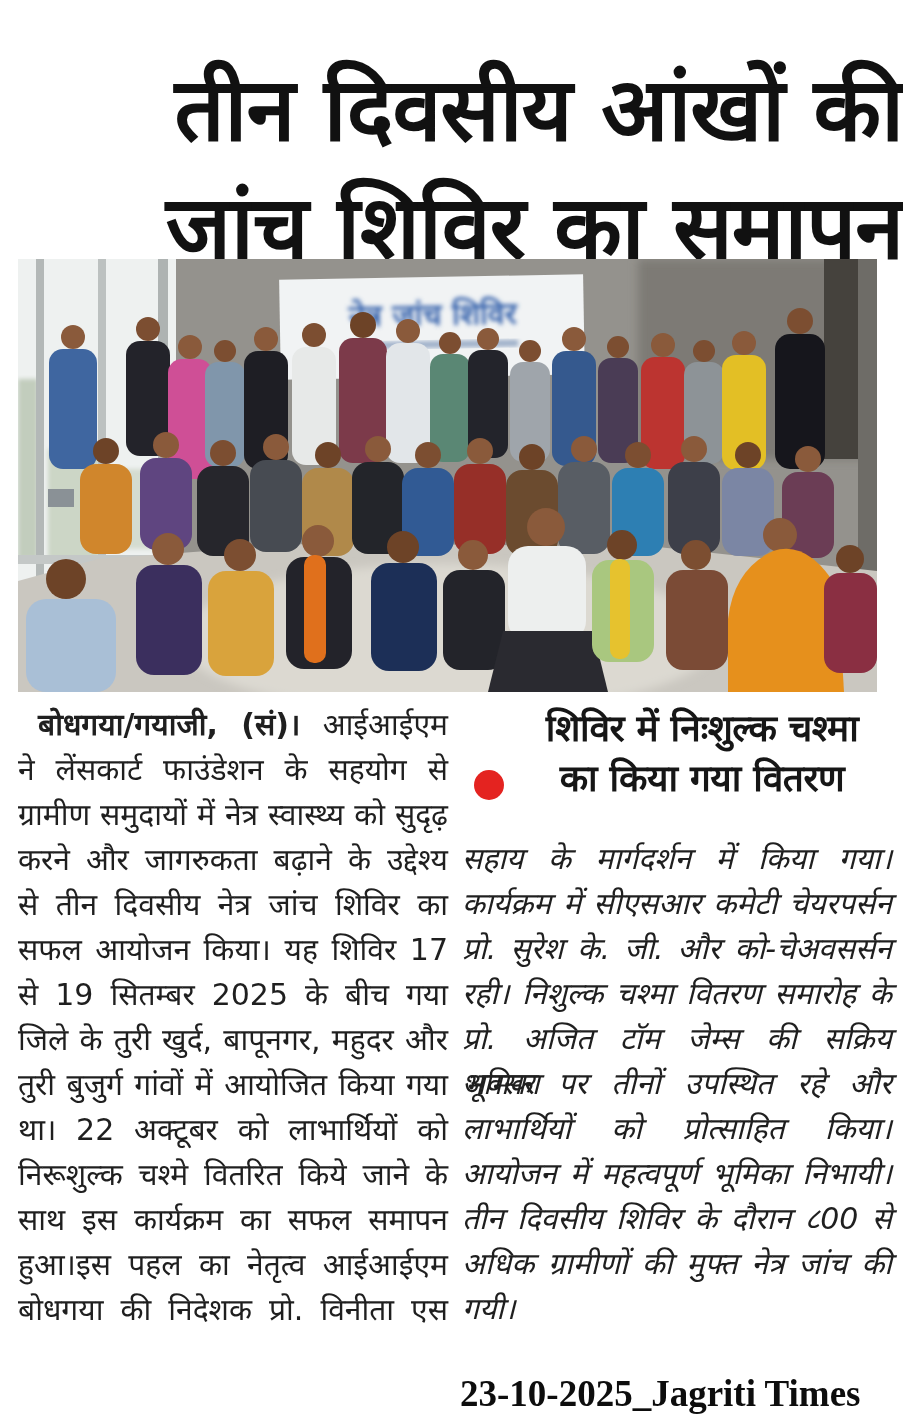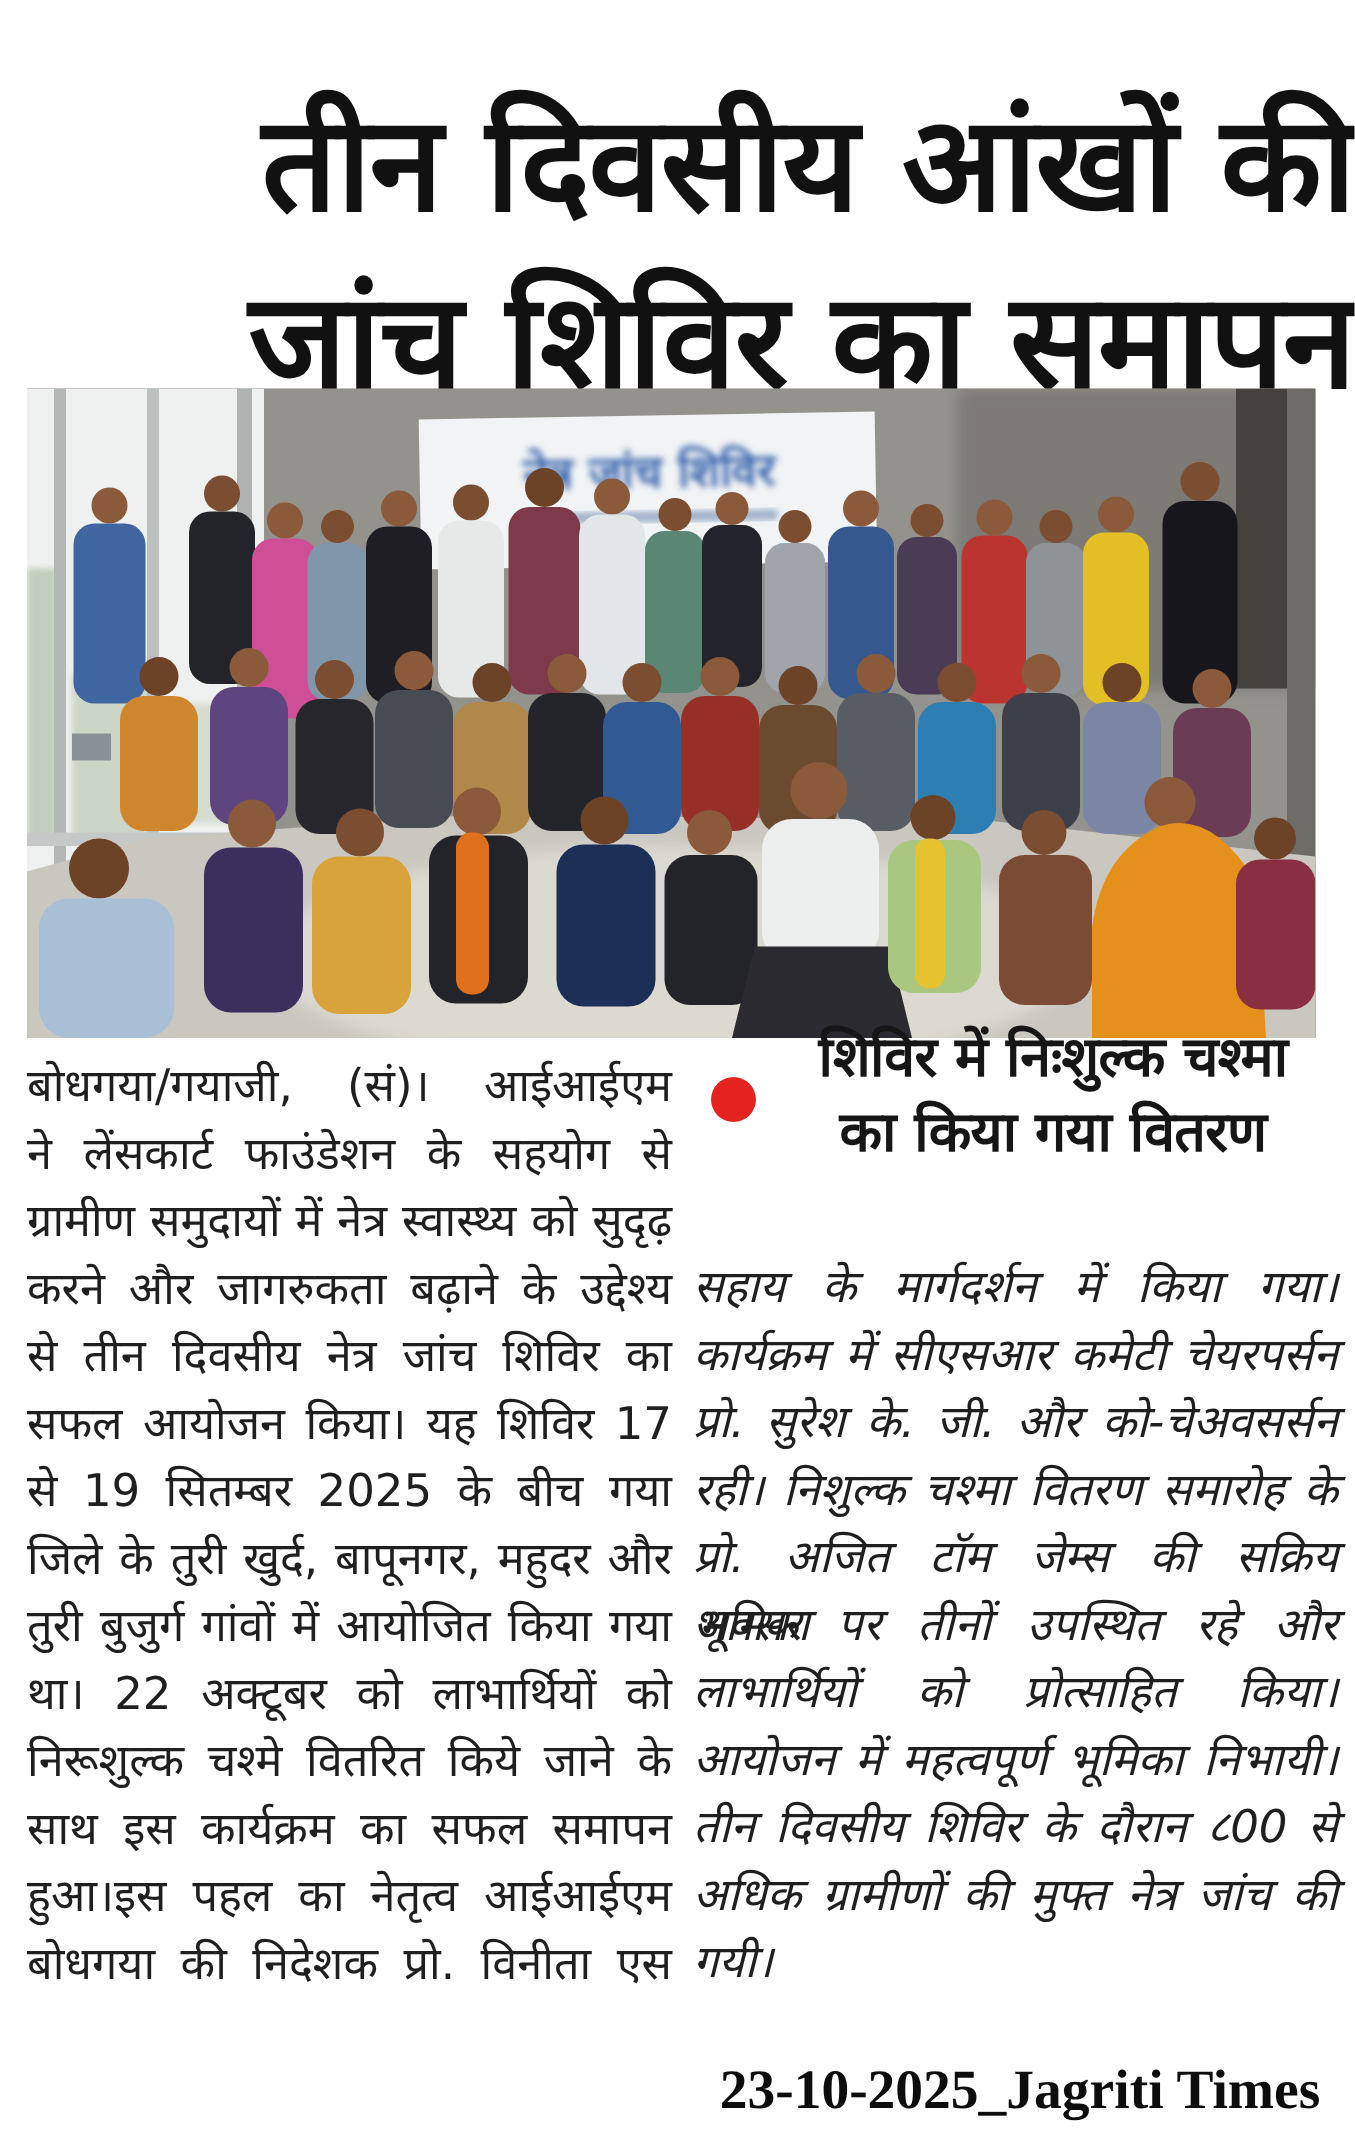--- a/index.html
+++ b/index.html
@@ -23,37 +23,37 @@
   .photo svg{display:block;width:100%;height:100%;filter:blur(0.5px);}
   
   .col{position:absolute;font-size:30px;line-height:45px;color:#1f1f1f;}
   .col-left{left:18px;top:702px;width:430px;}
   .col-right-body{left:462px;top:836px;width:430px;font-style:italic;}
   .tline{
     text-align:justify;text-align-last:justify;
     white-space:normal;height:45px;overflow:visible;
   }
   .tline.short{text-align-last:left;}
-  .bold-lead{font-weight:400;}
+  .bold-lead{font-weight:700;margin-left:20px;}
   
   .subhead{
-    position:absolute;left:462px;top:680px;width:432px;
-    display:flex;align-items:center;
+    position:absolute;left:462px;top:704px;width:432px;
+    display:flex;align-items:flex-end;
   }
   .subhead .bullet-wrap{flex:0 0 auto;margin:10px 6px 0 12px;}
   .subhead-text{
     flex:1 1 auto;text-align:center;font-weight:700;color:#161616;
     font-size:37px;line-height:50px;letter-spacing:-0.5px;
   }
   .subhead-text span{display:block;white-space:nowrap;}
   
   .credit{
     position:absolute;left:460px;top:1372px;width:440px;
     font-family:"Liberation Serif", serif;font-weight:700;
-    font-size:37px;color:#0d0d0d;white-space:nowrap;text-align:center;
+    font-size:37px;color:#0d0d0d;white-space:nowrap;
   }
 </style>
 </head>
 <body>
 
 <h1 class="headline">
   <span class="hl-line">तीन दिवसीय आंखों की</span>
   <span class="hl-line">जांच शिविर का समापन</span>
 </h1>
 

